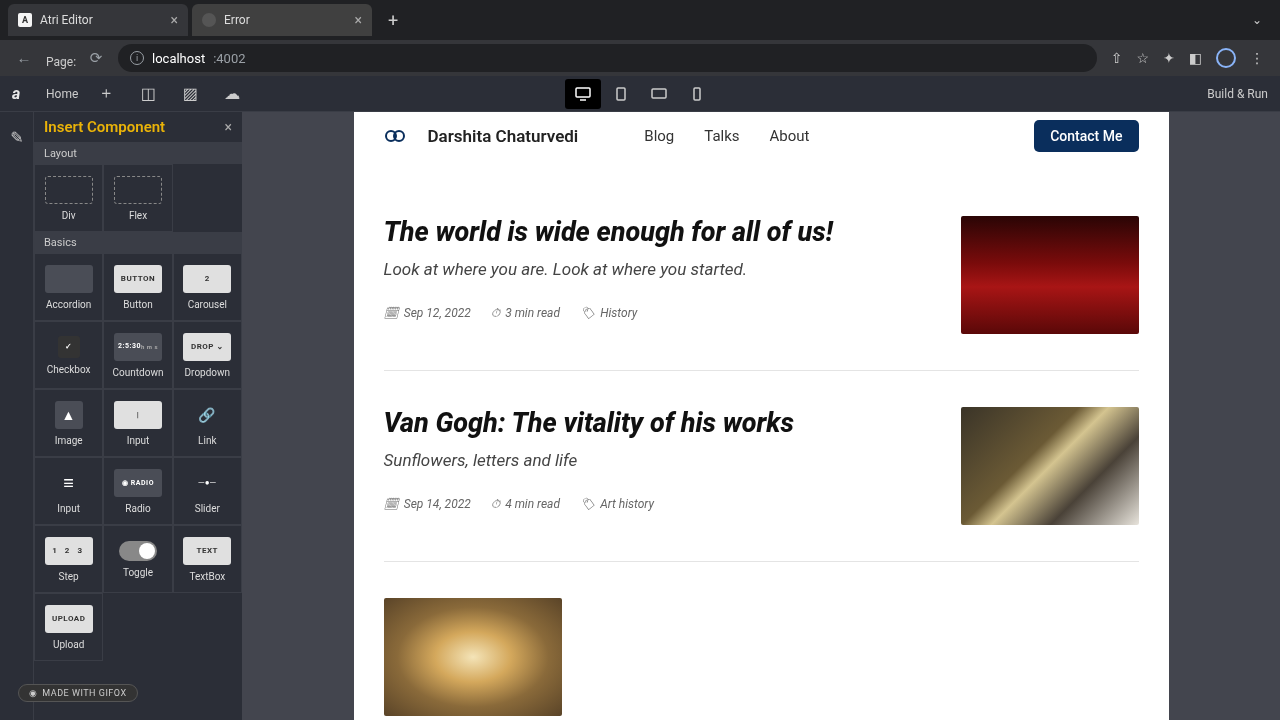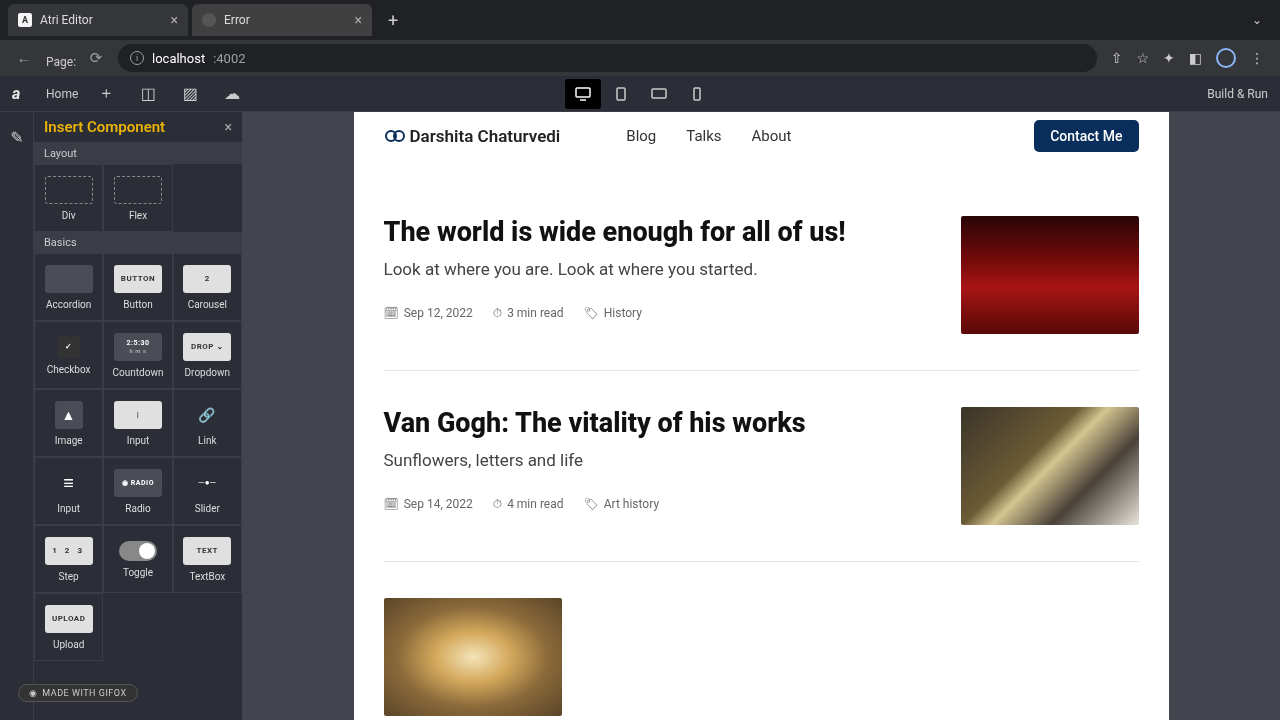--- a/index.html
+++ b/index.html
@@ -51,28 +51,28 @@
 .comp-preview { width: 48px; height: 28px; background: #4a4d56; border-radius: 3px; display: flex; align-items: center; justify-content: center; font-size: 8px; color: #fff; font-weight: bold; letter-spacing: 0.5px; }
 .comp-preview.light { background: #e0e0e0; color: #333; }
 .comp-label { font-size: 10px; color: #ddd; }
 
 
 .canvas-wrap { flex: 1; background: #43454e; display: flex; justify-content: center; overflow-y: auto; }
 .canvas { width: 815px; background: #fff; min-height: 100%; color: #111; }
 
 
 .site-header { display: flex; align-items: center; padding: 8px 30px; gap: 26px; }
-.site-logo { display: flex; align-items: center; gap: 4px; font-weight: 600; font-size: 17px; color: #222; }
+.site-logo { display: flex; align-items: center; gap: 22px; font-weight: 600; font-size: 17px; color: #222; }
 .logo-mark { width: 22px; height: 22px; display: flex; align-items: center; justify-content: center; }
 .site-nav { display: flex; gap: 30px; margin-left: 40px; font-size: 15px; color: #333; }
 .site-nav span { cursor: pointer; }
 .contact-btn { margin-left: auto; background: #0a2e5c; color: #fff; padding: 8px 16px; border-radius: 5px; font-size: 14px; font-weight: 500; cursor: pointer; border: none; }
 
 .posts { padding: 20px 30px; }
-.post { display: flex; gap: 16px; padding: 36px 0; border-bottom: 1px solid #e4e4e4; }
+.post { display: flex; gap: 16px; padding: 36px 0; border-bottom: 1px solid #e4e4e4; font-style: italic; }
 .post:last-child { border-bottom: none; }
 .post-body { flex: 1; }
 .post-title { font-size: 27px; font-weight: 800; color: #111; margin-bottom: 10px; line-height: 1.2; }
 .post-sub { font-size: 17px; color: #444; margin-bottom: 24px; line-height: 1.4; }
 .post-meta { display: flex; gap: 20px; font-size: 12px; color: #666; }
 .meta-item { display: flex; align-items: center; gap: 5px; }
 .thumb { width: 178px; height: 118px; background: #ccc; border-radius: 2px; flex-shrink: 0; background-size: cover; background-position: center; }
 .thumb.curtain { background: linear-gradient(180deg, #2a0505 0%, #7a0b0b 40%, #a81515 60%, #5a0808 100%); }
 .thumb.museum { background: linear-gradient(135deg, #3a3428 0%, #6b5a35 40%, #d4c490 50%, #4a4238 70%, #e8e4dc 100%); }
 .thumb.fresco { background: radial-gradient(ellipse at center, #f4e4b8 0%, #d4a85c 30%, #8a6a3a 60%, #5a4428 100%); }
@@ -194,21 +194,21 @@
         </div>
       <div class="comp">
           <div class="comp-preview light">2</div>
           <span class="comp-label">Carousel</span>
         </div>
       <div class="comp">
           <div class="comp-preview" style="width:22px;height:22px;background:#333">✓</div>
           <span class="comp-label">Checkbox</span>
         </div>
       <div class="comp">
-          <div class="comp-preview" style="font-size:7px;flex-direction:column;line-height:1.2">
+          <div class="comp-preview" style="font-size:7px;flex-direction:row;line-height:1.2">
             <span>2:5:30</span>
             <span style="font-size:6px;color:#aaa">h  m  s</span>
           </div>
           <span class="comp-label">Countdown</span>
         </div>
       <div class="comp">
           <div class="comp-preview light">DROP ⌄</div>
           <span class="comp-label">Dropdown</span>
         </div>
       <div class="comp">

